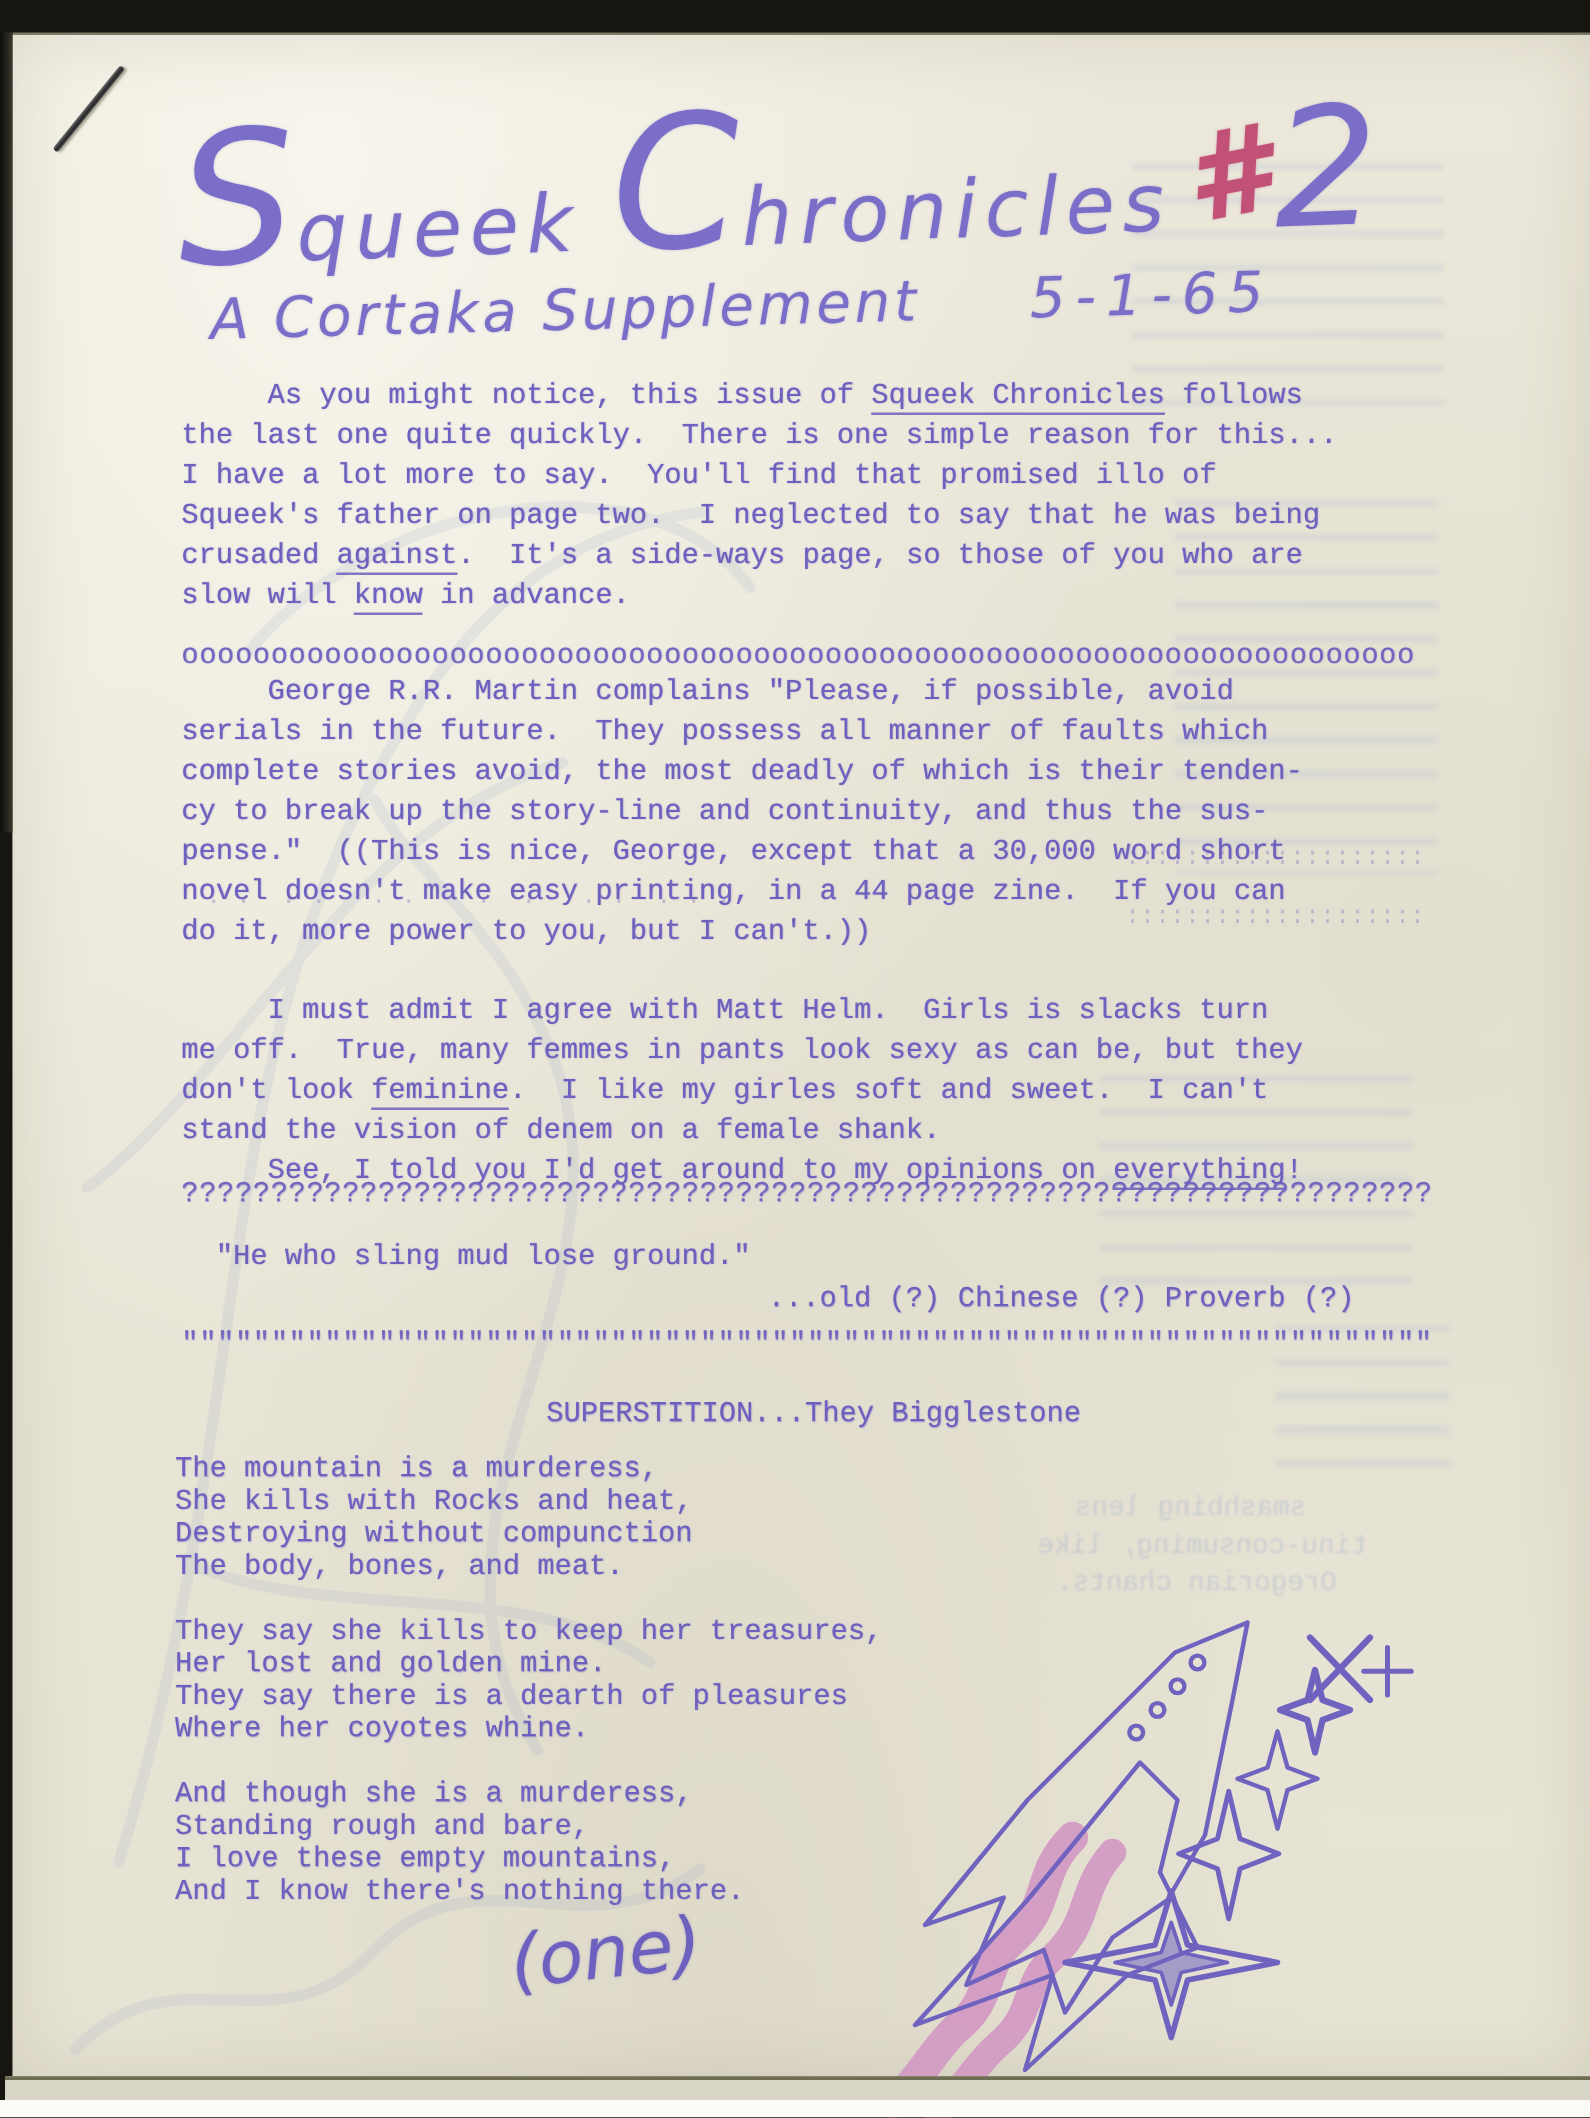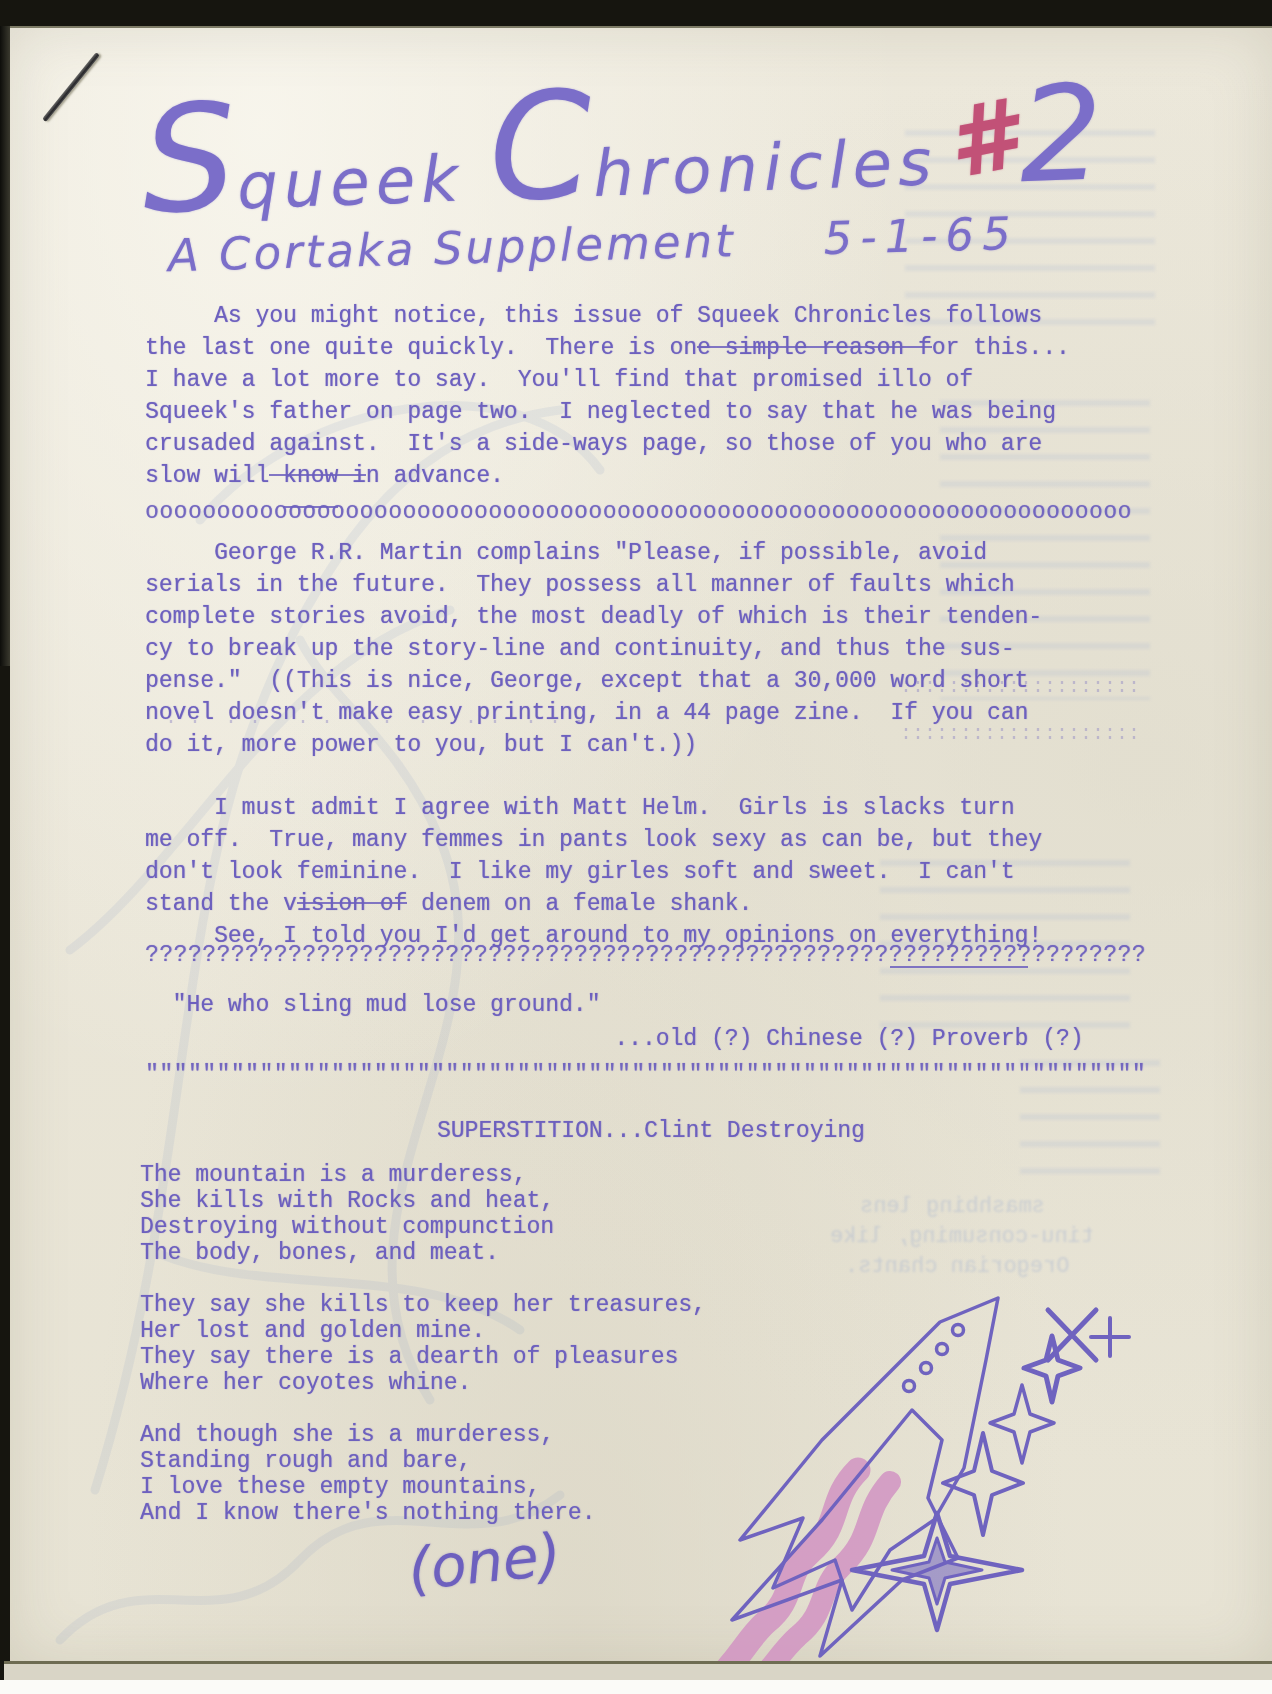--- a/index.html
+++ b/index.html
@@ -48,21 +48,21 @@
     letter-spacing:3px;white-space:nowrap;transform:rotate(-1.5deg);
     text-shadow:0 0 2px rgba(123,110,201,.45);}
   .subtitle .date{margin-left:88px;letter-spacing:8px;}
 
   
   .typed{position:absolute;inset:0;pointer-events:none;}
   .tblock{position:absolute;font-family:"Liberation Mono","DejaVu Sans Mono",monospace;
     font-size:23px;line-height:32px;color:#6d60be;white-space:pre;
     text-shadow:0.4px 0.4px 1.1px rgba(104,92,190,.65);}
   .tline{min-height:1em;}
-  .u{border-bottom:2.5px solid rgba(109,96,190,.85);padding-bottom:17px;}
+  .u{border-bottom:2.5px solid rgba(109,96,190,.85);padding-bottom:1px;}
   .divider{letter-spacing:.5px;opacity:.95;}
 
   
   .pagenum{position:absolute;left:408px;top:1528px;color:#6d60be;
     font-family:"DejaVu Sans",sans-serif;font-style:italic;font-size:58px;
     transform:rotate(-6deg);text-shadow:0 0 2px rgba(109,96,190,.5);}
 
   .rocket{position:absolute;left:590px;top:1168px;}
 </style>
 </head>
@@ -98,27 +98,27 @@
 
 <div class="title">
   <span class="cap">S</span><span class="low">queek</span><span class="cap" style="margin-left:26px">C</span><span class="low">hronicles</span><span class="hash">#</span><span class="num">2</span>
 </div>
 <div class="subtitle">
   <span>A Cortaka Supplement</span><span class="date">5-1-65</span>
 </div>
 
 <div class="typed">
     <div class="tblock" style="top: 300px; left: 145px;"><div class="tline"><span>     As you might notice, this issue of </span><span class="u">Squeek Chronicles</span><span> follows</span></div><div class="tline"><span>the last one quite quickly.  There is one simple reason for this...</span></div><div class="tline"><span>I have a lot more to say.  You'll find that promised illo of</span></div><div class="tline"><span>Squeek's father on page two.  I neglected to say that he was being</span></div><div class="tline"><span>crusaded </span><span class="u">against</span><span>.  It's a side-ways page, so those of you who are</span></div><div class="tline"><span>slow will </span><span class="u">know</span><span> in advance.</span></div></div>
-    <div class="tblock divider" style="top: 496px; left: 145px;"><div class="tline"><span>ooooooooooooooooooooooooooooooooooooooooooooooooooooooooooooooooooooo</span></div></div>
+    <div class="tblock divider" style="top: 508px; left: 145px;"><div class="tline"><span>ooooooooooooooooooooooooooooooooooooooooooooooooooooooooooooooooooooo</span></div></div>
     <div class="tblock" style="top: 537px; left: 145px;"><div class="tline"><span>     George R.R. Martin complains "Please, if possible, avoid</span></div><div class="tline"><span>serials in the future.  They possess all manner of faults which</span></div><div class="tline"><span>complete stories avoid, the most deadly of which is their tenden-</span></div><div class="tline"><span>cy to break up the story-line and continuity, and thus the sus-</span></div><div class="tline"><span>pense."  ((This is nice, George, except that a 30,000 word short</span></div><div class="tline"><span>novel doesn't make easy printing, in a 44 page zine.  If you can</span></div><div class="tline"><span>do it, more power to you, but I can't.))</span></div></div>
     <div class="tblock" style="top: 792px; left: 145px;"><div class="tline"><span>     I must admit I agree with Matt Helm.  Girls is slacks turn</span></div><div class="tline"><span>me off.  True, many femmes in pants look sexy as can be, but they</span></div><div class="tline"><span>don't look </span><span class="u">feminine</span><span>.  I like my girles soft and sweet.  I can't</span></div><div class="tline"><span>stand the vision of denem on a female shank.</span></div><div class="tline"><span>     See, I told you I'd get around to my opinions on </span><span class="u">everything</span><span>!</span></div></div>
     <div class="tblock divider" style="top: 939px; left: 145px;"><div class="tline"><span>??????????????????????????????????????????????????????????????????????</span></div></div>
     <div class="tblock" style="top: 988px; left: 145px; line-height: 34px;"><div class="tline"><span>  "He who sling mud lose ground."</span></div><div class="tline"><span>                                  ...old (?) Chinese (?) Proverb (?)</span></div></div>
     <div class="tblock divider" style="top: 1059px; left: 145px;"><div class="tline"><span>""""""""""""""""""""""""""""""""""""""""""""""""""""""""""""""""""""""</span></div></div>
-    <div class="tblock" style="top: 1115px; left: 437px;"><div class="tline"><span>SUPERSTITION...Clint Destroying</span></div></div>
+    <div class="tblock" style="top: 1115px; left: 437px;"><div class="tline"><span>SUPERSTITION...They Bigglestone</span></div></div>
     <div class="tblock" style="top: 1162px; left: 140px; line-height: 26px;"><div class="tline"><span>The mountain is a murderess,</span></div><div class="tline"><span>She kills with Rocks and heat,</span></div><div class="tline"><span>Destroying without compunction</span></div><div class="tline"><span>The body, bones, and meat.</span></div><div class="tline"><span>&nbsp;</span></div><div class="tline"><span>They say she kills to keep her treasures,</span></div><div class="tline"><span>Her lost and golden mine.</span></div><div class="tline"><span>They say there is a dearth of pleasures</span></div><div class="tline"><span>Where her coyotes whine.</span></div><div class="tline"><span>&nbsp;</span></div><div class="tline"><span>And though she is a murderess,</span></div><div class="tline"><span>Standing rough and bare,</span></div><div class="tline"><span>I love these empty mountains,</span></div><div class="tline"><span>And I know there's nothing there.</span></div></div>
   </div>
 
 <div class="pagenum">(one)</div>
 
 <svg class="rocket" width="582" height="526" viewBox="0 0 582 526">
 
   <g fill="none" stroke="#d294c3" stroke-linecap="round" stroke-linejoin="round" opacity="0.85">
     <path d="M268,302 C238,332 252,356 220,384 C194,406 206,430 176,454 C156,472 148,494 124,514" stroke-width="25"></path>
     <path d="M300,314 C272,346 284,368 252,398 C228,420 238,444 208,468 C190,484 180,504 160,522" stroke-width="22"></path>

